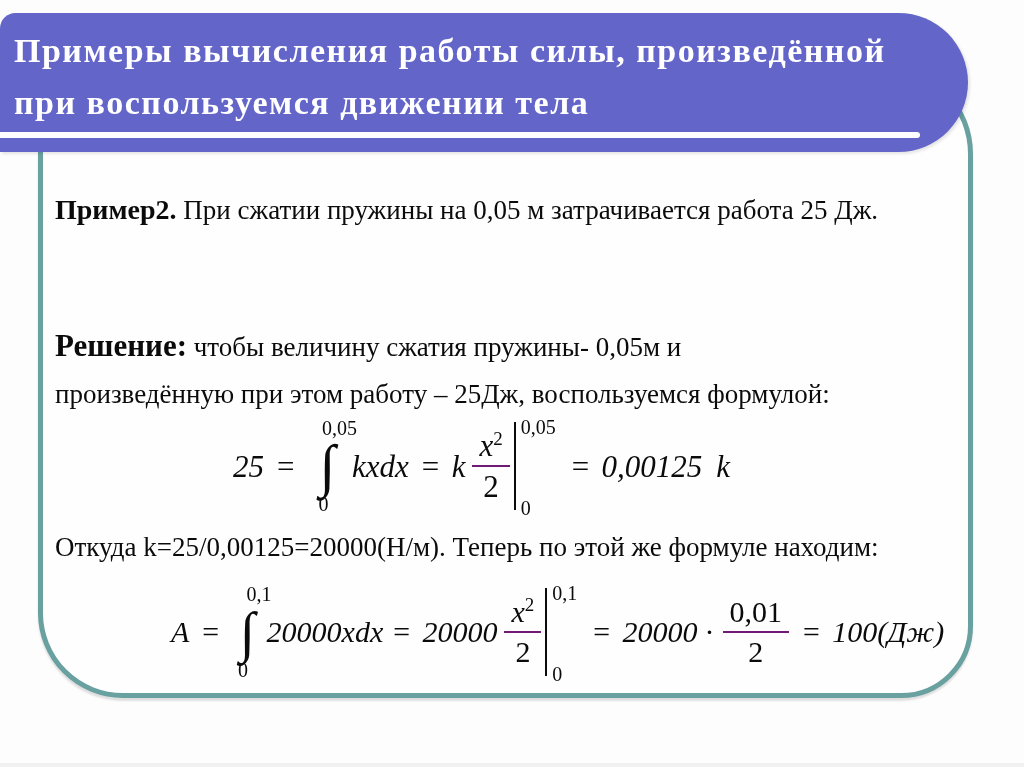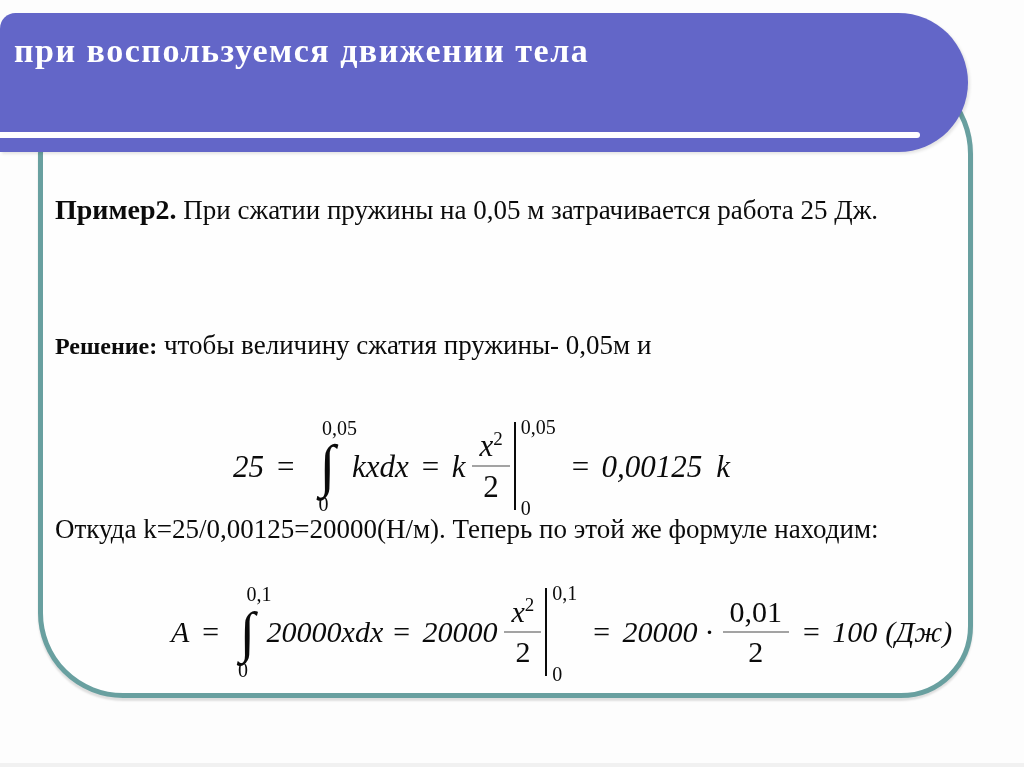--- a/index.html
+++ b/index.html
@@ -46,38 +46,38 @@
     border-radius:0 3px 3px 0;
   }
   
   .content { position:absolute; left:0; top:0; width:1024px; height:767px; z-index:3; }
   .para {
     position:absolute; left:55px; width:910px; margin:0;
     color:var(--body_text,#0b0b0b);
     font-size:27px; line-height:47px;
   }
   .lead { font-size:28px; font-weight:bold; }
-  .lead-big { font-size:24px; }
+  .lead-big { font-size:31px; }
   .blk { display:block; }
   .ws { white-space:pre-wrap; }
   
   .formula {
     position:absolute; display:flex; align-items:center;
     color:var(--body_text,#0b0b0b); font-size:31px; line-height:1;
   }
   .formula .t { margin:0 3px;font-style:italic; }
   .formula .eq { margin:0 8px; }
   .var { font-style:italic; }
   .integral { display:inline-flex; flex-direction:column; align-items:center; margin:0 4px 0 6px; }
   .ilim { font-size:20px; line-height:1; }
   .iu { transform:translateX(12px); margin-bottom:1px; }
   .il { transform:translateX(-4px); margin-top:1px; }
   .iglyph { font-size:58px; line-height:54px; font-style:italic; }
   .frac { display:inline-flex; flex-direction:column; align-items:center; margin:0 4px; }
-  .frac .num { padding:0 7px 4px; border-bottom:2px solid #a3a3a3; }
+  .frac .num { padding:0 7px 4px; border-bottom:2px solid #701a75; }
   .frac .den { padding-top:4px; }
   .frac sup { font-size:19px; vertical-align:super; line-height:0; }
   .evalbar {
     display:inline-flex; flex-direction:column; justify-content:space-between;
     border-left:2px solid #0b0b0b; height:88px; padding-left:5px; margin:0 6px 0 0;
   }
   .evalbar .bu { font-size:20px; line-height:1; transform:translateY(-5px); }
   .evalbar .bl { font-size:20px; line-height:1; transform:translateY(8px); }
   .f2 { font-size:30px; }
   .f2 .iglyph { font-size:56px; }
@@ -89,33 +89,35 @@
 </style>
 </head>
 <body>
 
 <div class="slide">
 
   <div class="frame"></div>
 
   <div class="header">
     <div class="title">
+      <span class="tl">Примеры вычисления работы силы, произведённой</span>
       <span class="tl">при воспользуемся движении тела</span>
     </div>
     <div class="underline"></div>
   </div>
 
   <div class="content">
 
     <p class="para" style="top:186px">
       <b class="lead">Пример2.</b><span class="ws"> При сжатии пружины на 0,05 м затрачивается работа 25 Дж.</span>
     </p>
 
     <p class="para" style="top:322px">
       <b class="lead lead-big">Решение:</b><span class="ws"> чтобы величину сжатия пружины- 0,05м и</span>
+      <span class="blk">произведённую при этом работу – 25Дж, воспользуемся формулой:</span>
     </p>
 
     <div class="formula" style="left:230px; top:418px">
       <span class="t">25</span>
       <span class="t eq">=</span>
       <span class="integral">
         <span class="ilim iu">0,05</span>
         <span class="iglyph">∫</span>
         <span class="ilim il">0</span>
       </span>
@@ -128,21 +130,21 @@
       </span>
       <span class="evalbar">
         <span class="bu">0,05</span>
         <span class="bl">0</span>
       </span>
       <span class="t eq">=</span>
       <span class="t" style="margin-right:14px">0,00125</span>
         <span class="var">k</span>
     </div>
 
-    <p class="para" style="top:506px">
+    <p class="para" style="top:524px">
       <span>Откуда k=25/0,00125=20000(Н/м). Теперь по этой же формуле находим:</span>
     </p>
 
     <div class="formula f2" style="left:168px; top:584px">
       <span class="t var">A</span>
       <span class="t eq">=</span>
       <span class="integral">
         <span class="ilim iu">0,1</span>
         <span class="iglyph">∫</span>
         <span class="ilim il">0</span>
@@ -160,21 +162,21 @@
         <span class="bl">0</span>
       </span>
       <span class="t eq">=</span>
       <span class="t">20000</span>
       <span class="dot">·</span>
       <span class="frac">
         <span class="num">0,01</span>
         <span class="den">2</span>
       </span>
       <span class="t eq">=</span>
-      <span class="t" style="margin-right:8px">100</span>
+      <span class="t" style="margin-right:0">100</span>
         <span class="var">(Дж)</span>
     </div>
 
   </div>
 
   <div class="bottom-strip"></div>
 
 </div>
 
 </body></html>

